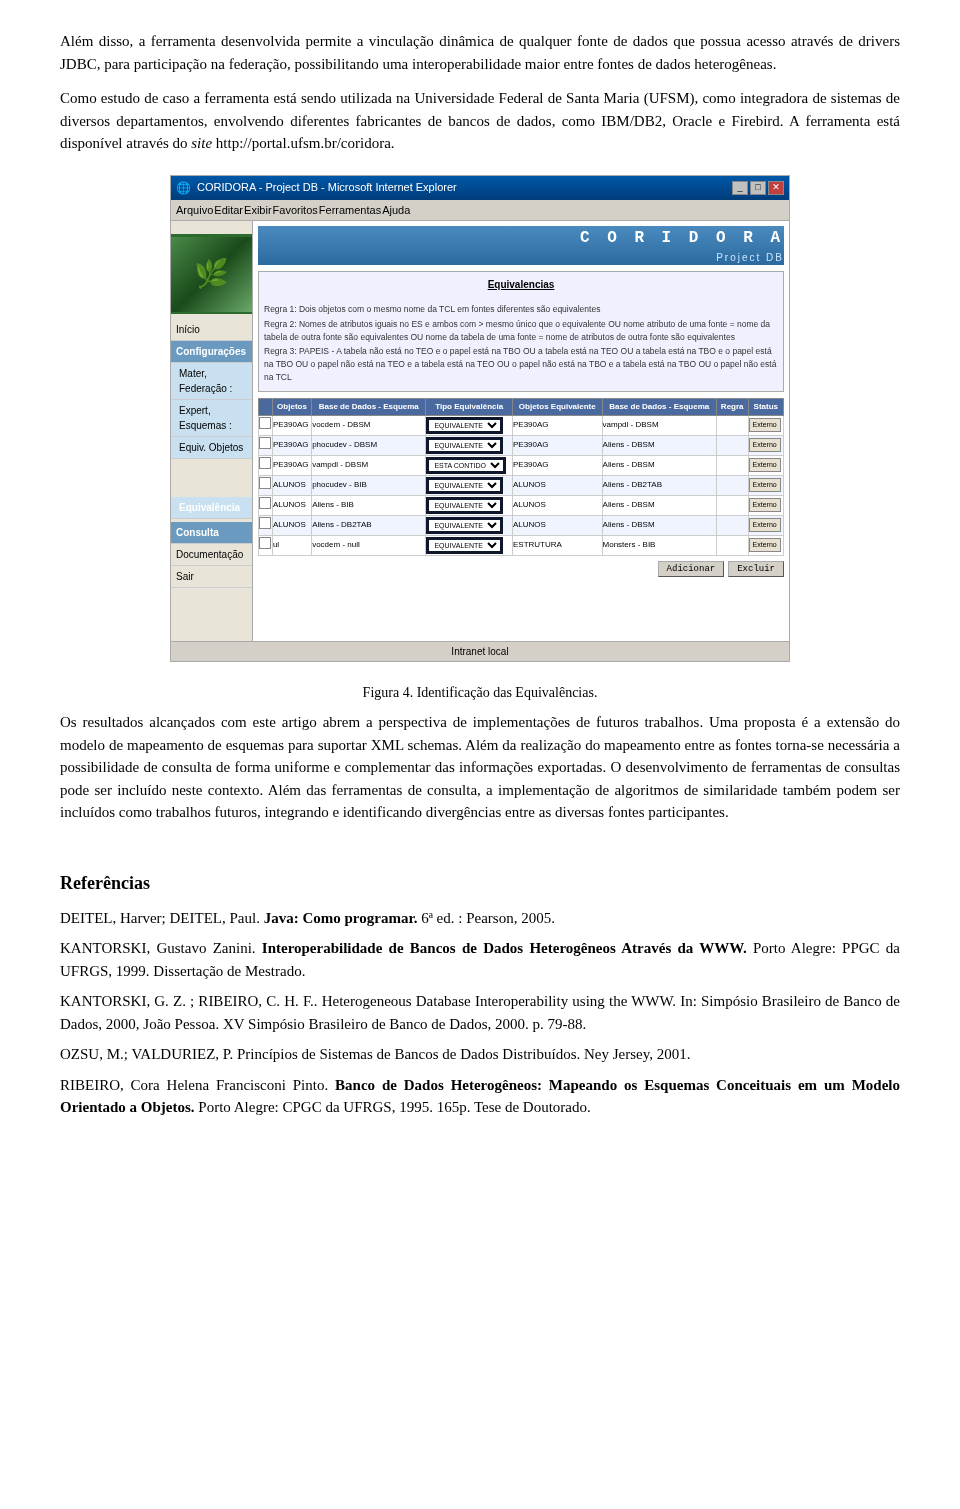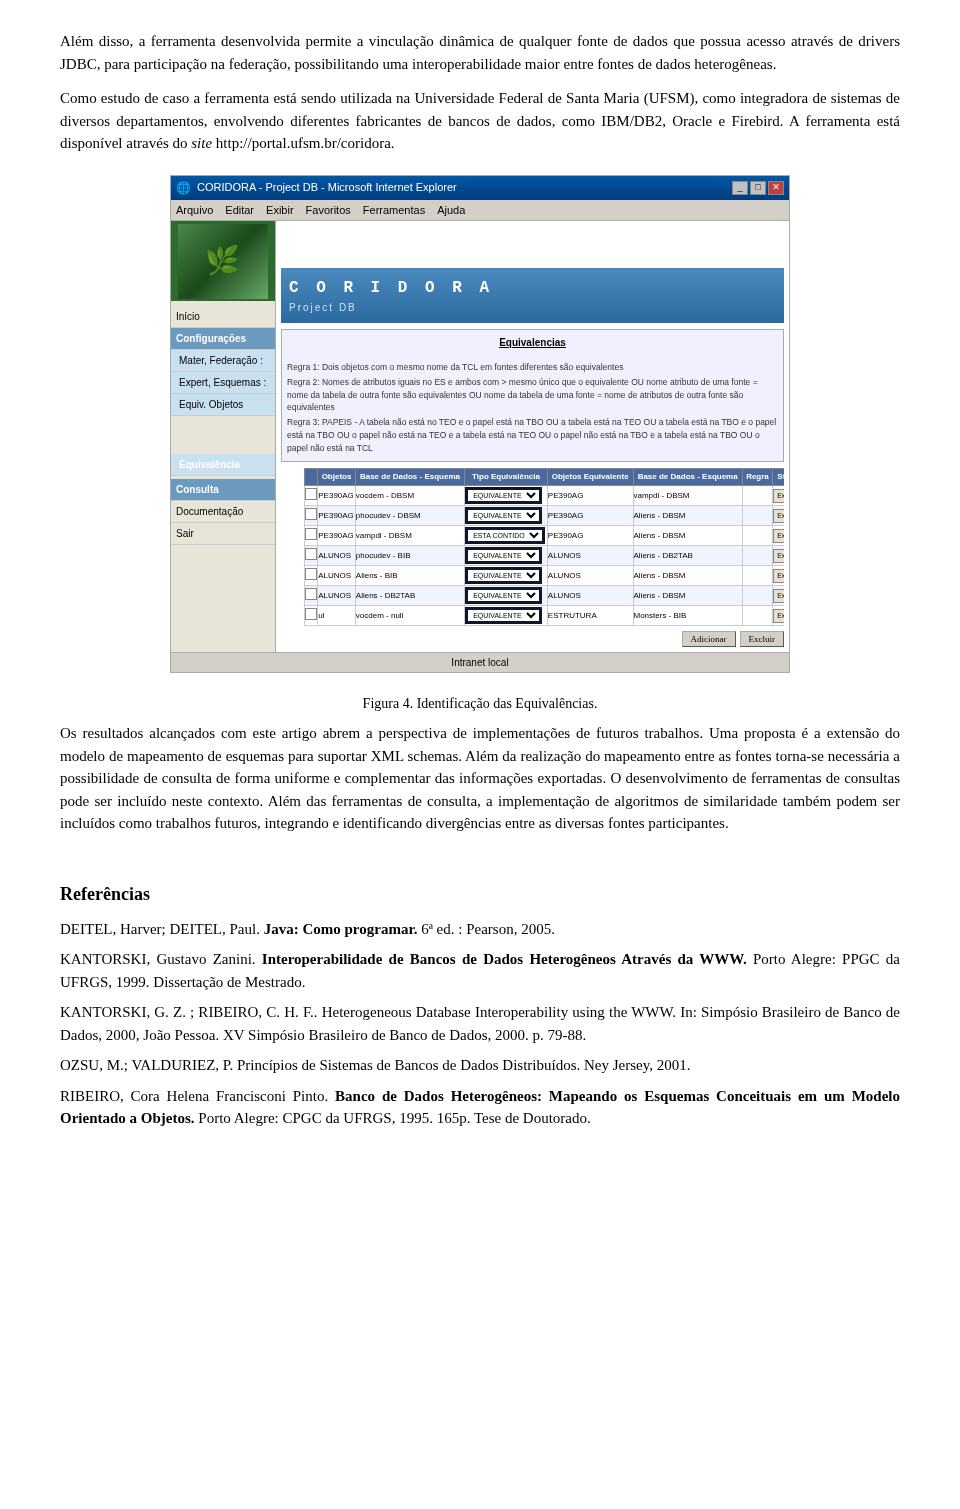--- a/index.html
+++ b/index.html
@@ -58,36 +58,36 @@
       justify-content: center;
       cursor: pointer;
       color: #000;
     }
     .ie-menubar {
       background: #d4d0c8;
       padding: 2px 5px;
       font-size: 11px;
       font-family: Arial, sans-serif;
       display: flex;
-      gap: 12px;
+      gap: 1px;
       border-bottom: 1px solid #aaa;
     }
     .ie-menubar span {
       cursor: pointer;
     }
     .ie-content {
       display: flex;
       background: #fff;
       min-height: 420px;
     }
     .ie-sidebar {
-      width: 105px;
+      width: 82px;
       background: #e8e4d8;
       border-right: 1px solid #aaa;
-      padding: 0 0;
+      padding: 13px 0;
     }
     .sidebar-logo-area {
       background: #2d6a2d;
       height: 80px;
       display: flex;
       align-items: center;
       justify-content: center;
       margin-bottom: 5px;
       overflow: hidden;
     }
@@ -135,24 +135,22 @@
       margin-top: 3px;
     }
     .ie-main {
       flex: 1;
       padding: 5px;
       font-family: Arial, sans-serif;
       font-size: 10px;
     }
     .ie-main-header {
       background: linear-gradient(to bottom, #4a8abf 0%, #2a6a9f 100%);
-      padding: 8px;
-      text-align: left;
+      text-align: right;
       margin-bottom: 6px;
-      margin-top: 42px;
     }
     .ie-main-header .coridora-title {
       color: #fff;
       font-size: 16px;
       font-family: "Courier New", monospace;
       font-weight: bold;
       letter-spacing: 4px;
     }
     .ie-main-header .coridora-subtitle {
       color: #cce4ff;
@@ -180,21 +178,20 @@
       color: #333;
     }
     .table-area {
       overflow-x: auto;
     }
     .eq-table {
       width: 100%;
       border-collapse: collapse;
       font-size: 8px;
       font-family: Arial, sans-serif;
-      margin-left: 23px;
     }
     .eq-table th {
       background: #4a6a9f;
       color: #fff;
       padding: 2px 3px;
       border: 1px solid #888;
       text-align: center;
       font-size: 8px;
     }
     .eq-table td {
@@ -220,21 +217,21 @@
       justify-content: flex-end;
       gap: 4px;
       margin-top: 5px;
     }
     .action-btn {
       background: #d4d0c8;
       border: 1px outset #aaa;
       font-size: 9px;
       padding: 2px 8px;
       cursor: pointer;
-      font-family: Liberation Serif, serif;
+      font-family: Liberation Mono, monospace;
     }
     .ie-statusbar {
       background: #d4d0c8;
       border-top: 1px solid #aaa;
       padding: 2px 5px;
       font-size: 10px;
       font-family: Arial, sans-serif;
       display: flex;
       justify-content: center;
     }

